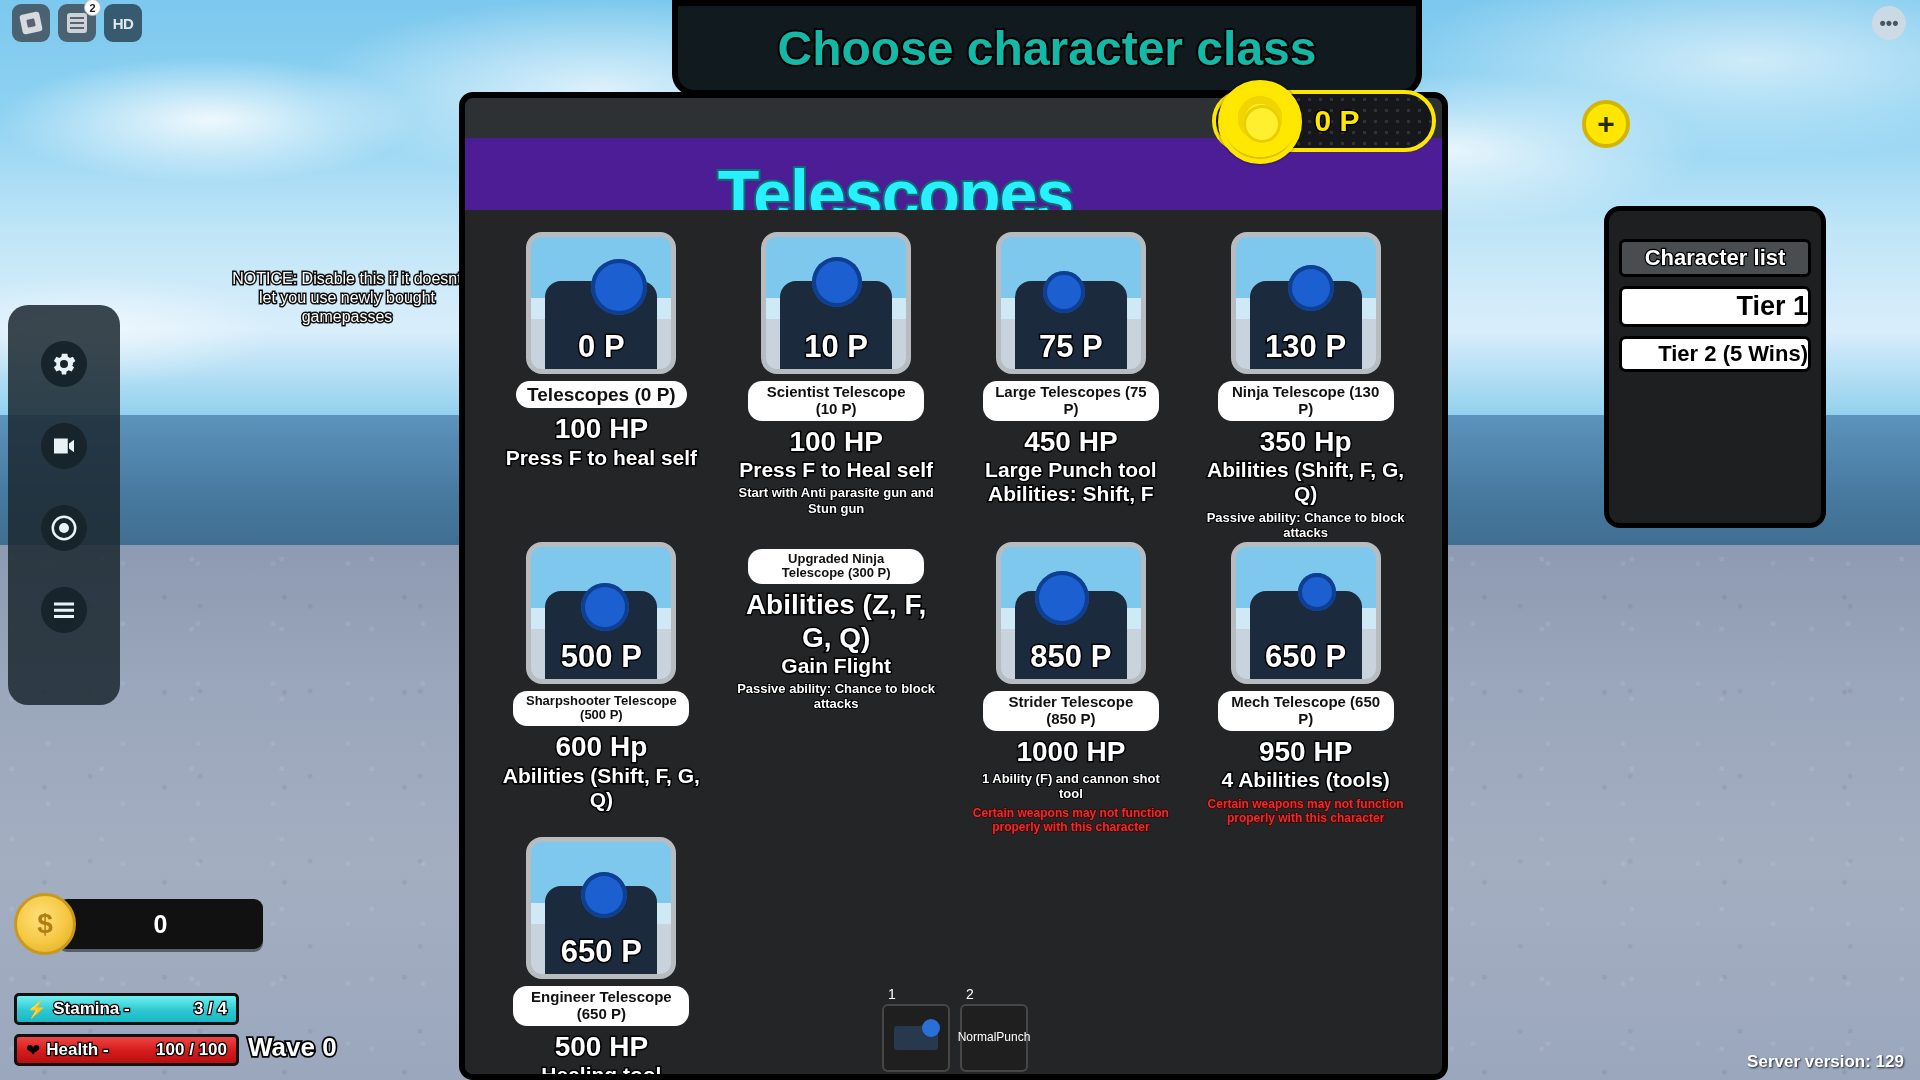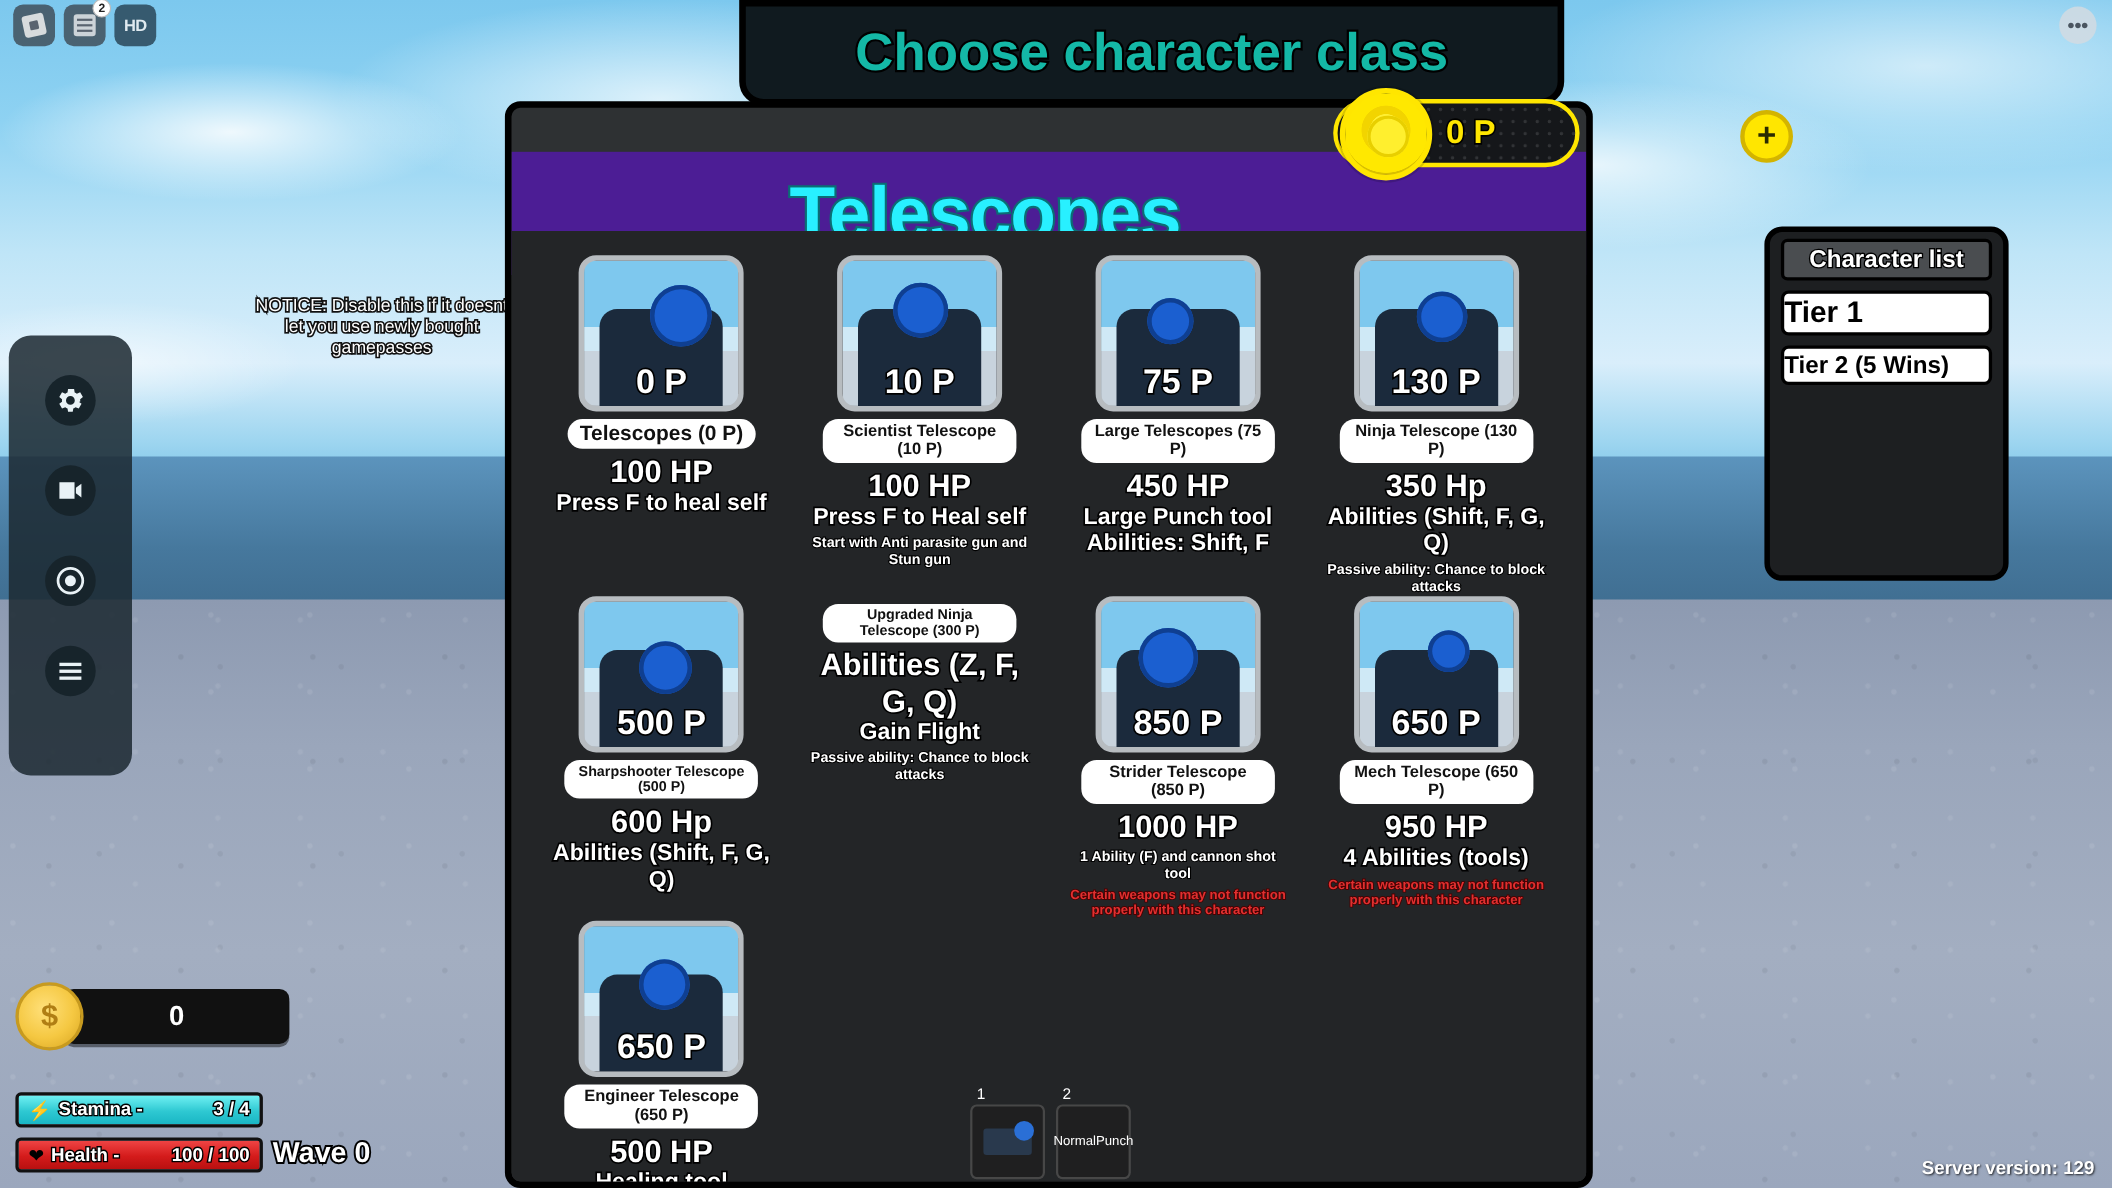--- a/index.html
+++ b/index.html
@@ -175,31 +175,31 @@
     width:48px;height:48px;border-radius:50%;
     background:#ffe600; border:4px solid #d3b400; z-index:73;
     display:flex;align-items:center;justify-content:center;
     color:#2a2a00; font-size:30px; font-weight:bold; line-height:1;
   }
 
   
   #char-list{
     position:absolute; left:1604px; top:206px; width:222px; height:322px;
     background:#1d1f21; border:5px solid #000; border-radius:16px;
-    z-index:45; padding:6px 10px 0 10px;
+    z-index:45; padding:28px 10px 0 10px;
   }
   .cl-header{
     background:#4a4d50; border:3px solid #000; border-radius:6px;
     text-align:center; padding:3px 0; margin-bottom:9px;
     color:#fff; font-size:22px; font-weight:bold;
     -webkit-text-stroke:2.5px #000; paint-order:stroke fill;
   }
   .cl-item{
     background:#fff; border:3px solid #000; border-radius:7px;
-    text-align:left; padding:2px 0; margin-bottom:9px;
+    text-align:right; padding:2px 0; margin-bottom:9px;
     color:#000; font-weight:bold;
   }
   .cl-item.t1{ font-size:27px; }
   .cl-item.t2{ font-size:22px; }
 
   
   #grid{
     display:grid;
     grid-template-columns: repeat(4, 1fr);
     column-gap: 6px;

